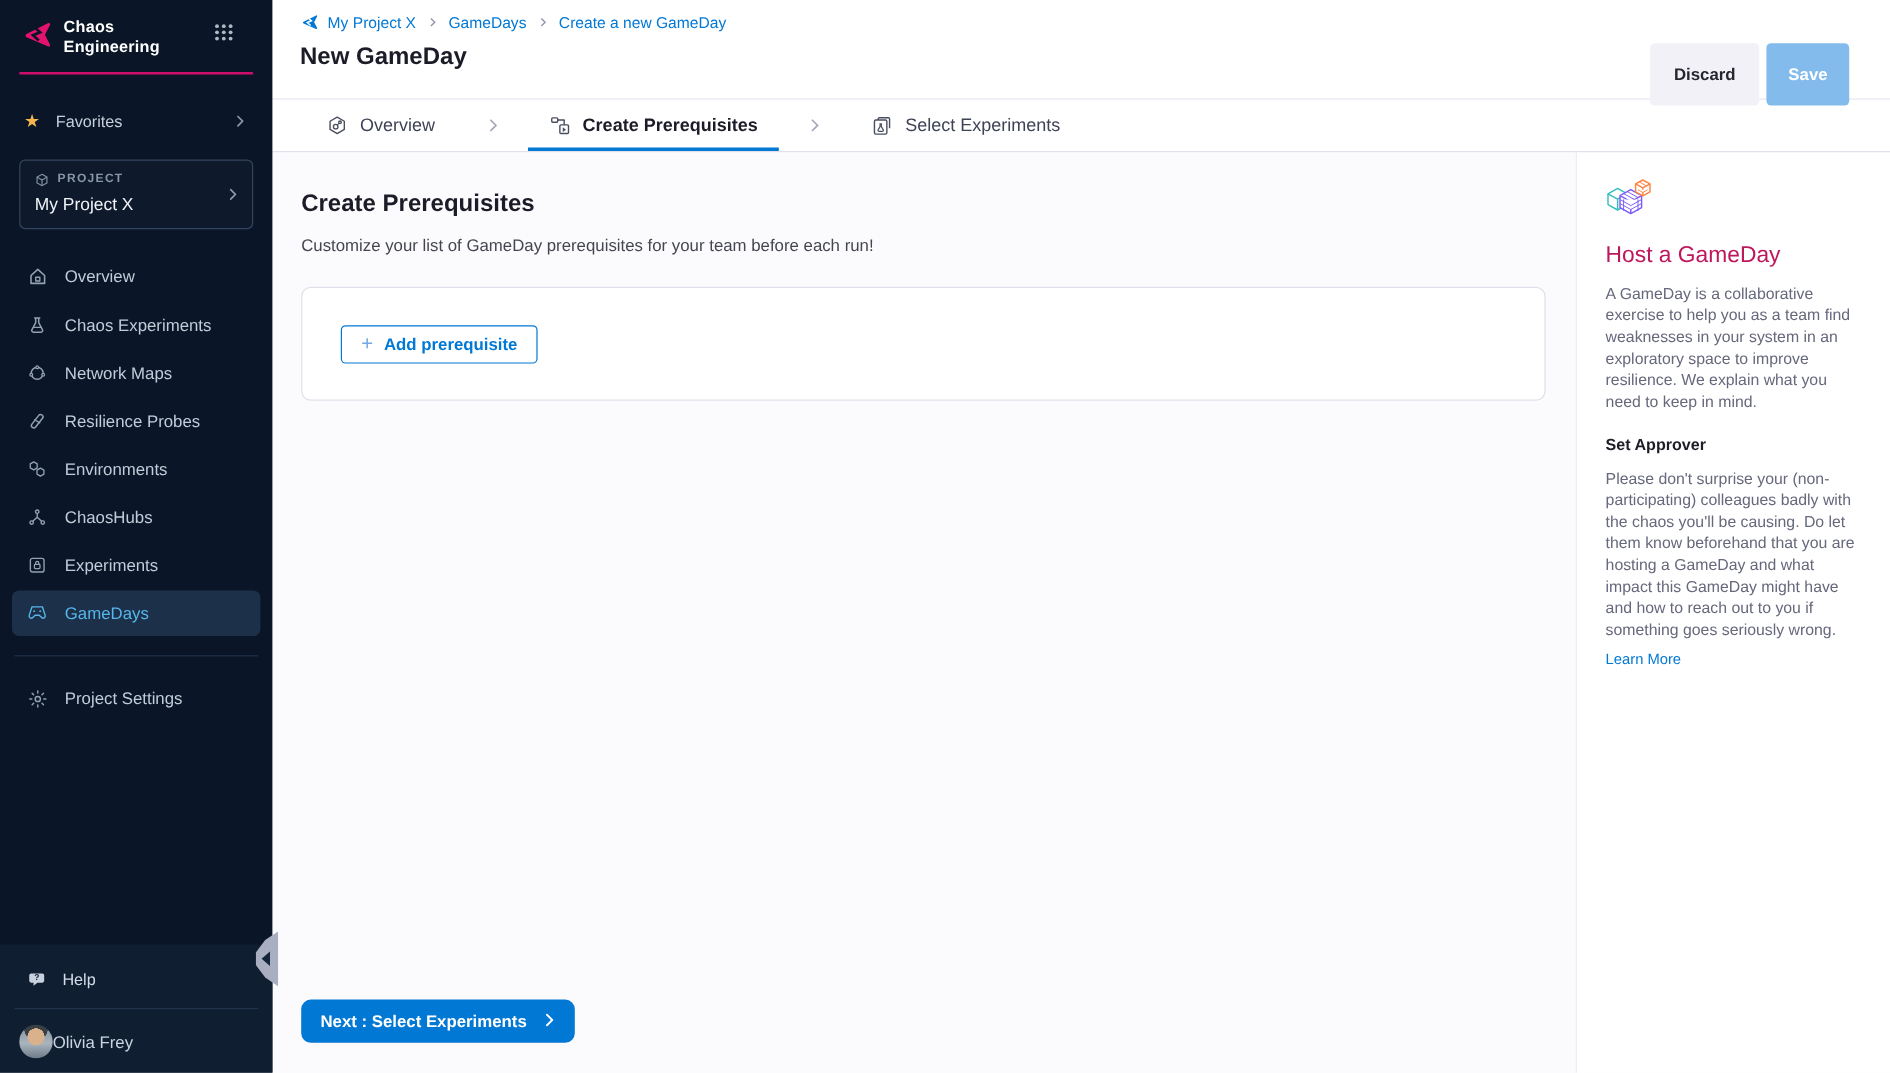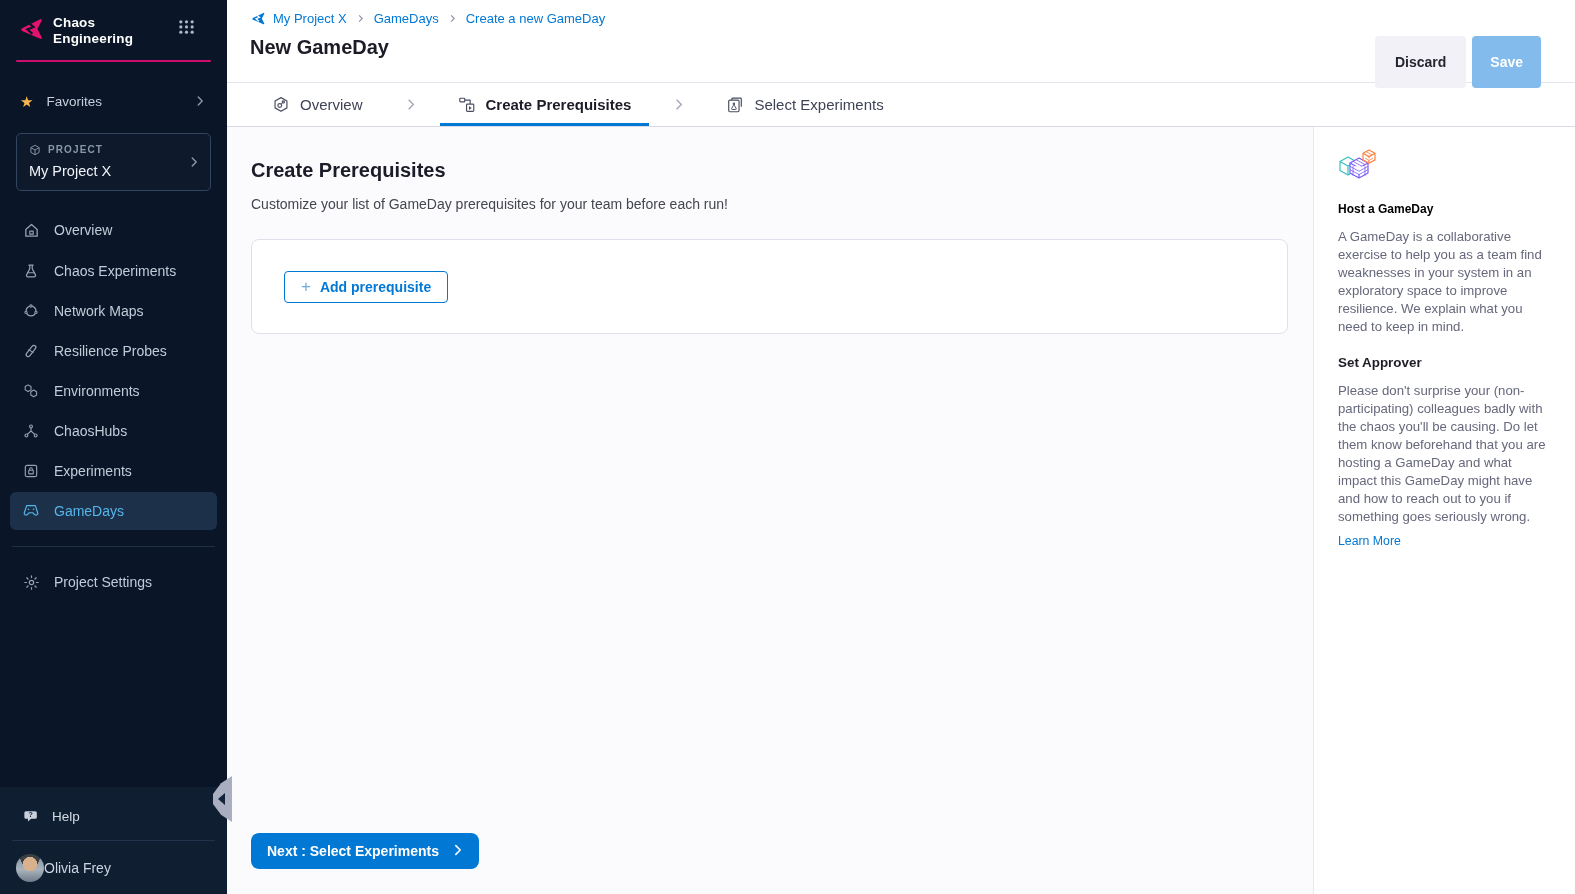--- a/index.html
+++ b/index.html
@@ -112,21 +112,21 @@
   .btn-add .plus { color:#71A9E2; font-size:17px; font-weight:400; line-height:1; margin-top:-1px; }
 
   .btn-next {
     position:absolute; left:24px; bottom:25px; display:inline-flex; align-items:flex-start; gap:12px;
     background:#0278D5; color:#FFFFFF; border:none; border-radius:8px; padding:10px 14px 10px 16px;
     font-size:14px; font-weight:600; cursor:pointer; font-family:inherit;
   }
 
   
   .aside { width:262px; min-width:262px; background:#FFFFFF; border-left:1px solid #E8E8F0; padding:22px 24px; }
-  .aside h3 { margin:17px 0 0 0; font-size:12px; font-weight:700; color:#000000; }
+  .aside h3 { margin:17px 0 0 0; font-size:19px; font-weight:400; color:#be185d; }
   .aside p { margin:12px 0 0 0; font-size:13.2px; line-height:18px; color:#66687C; }
   .aside h4 { margin:19px 0 0 0; font-size:13.4px; font-weight:700; color:#1D1D27; }
   .learn-more { display:inline-block; margin-top:8px; font-size:12.3px; color:#0278D5; text-decoration:none; cursor:pointer; }
 
   svg { display:block; }
 </style>
 </head>
 <body>
 
 <div class="app">

